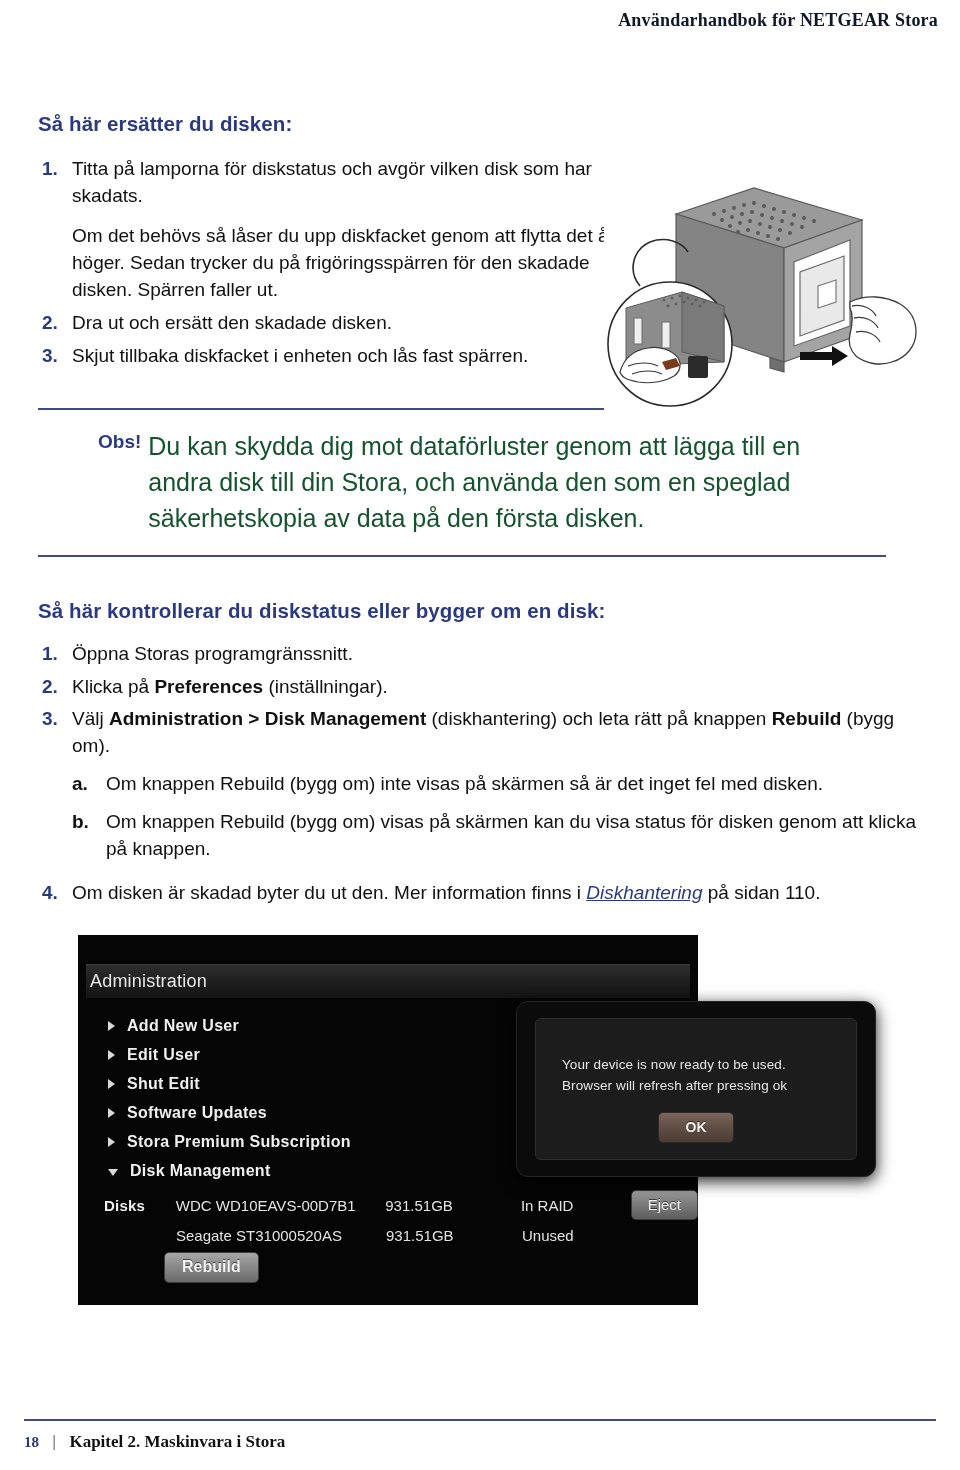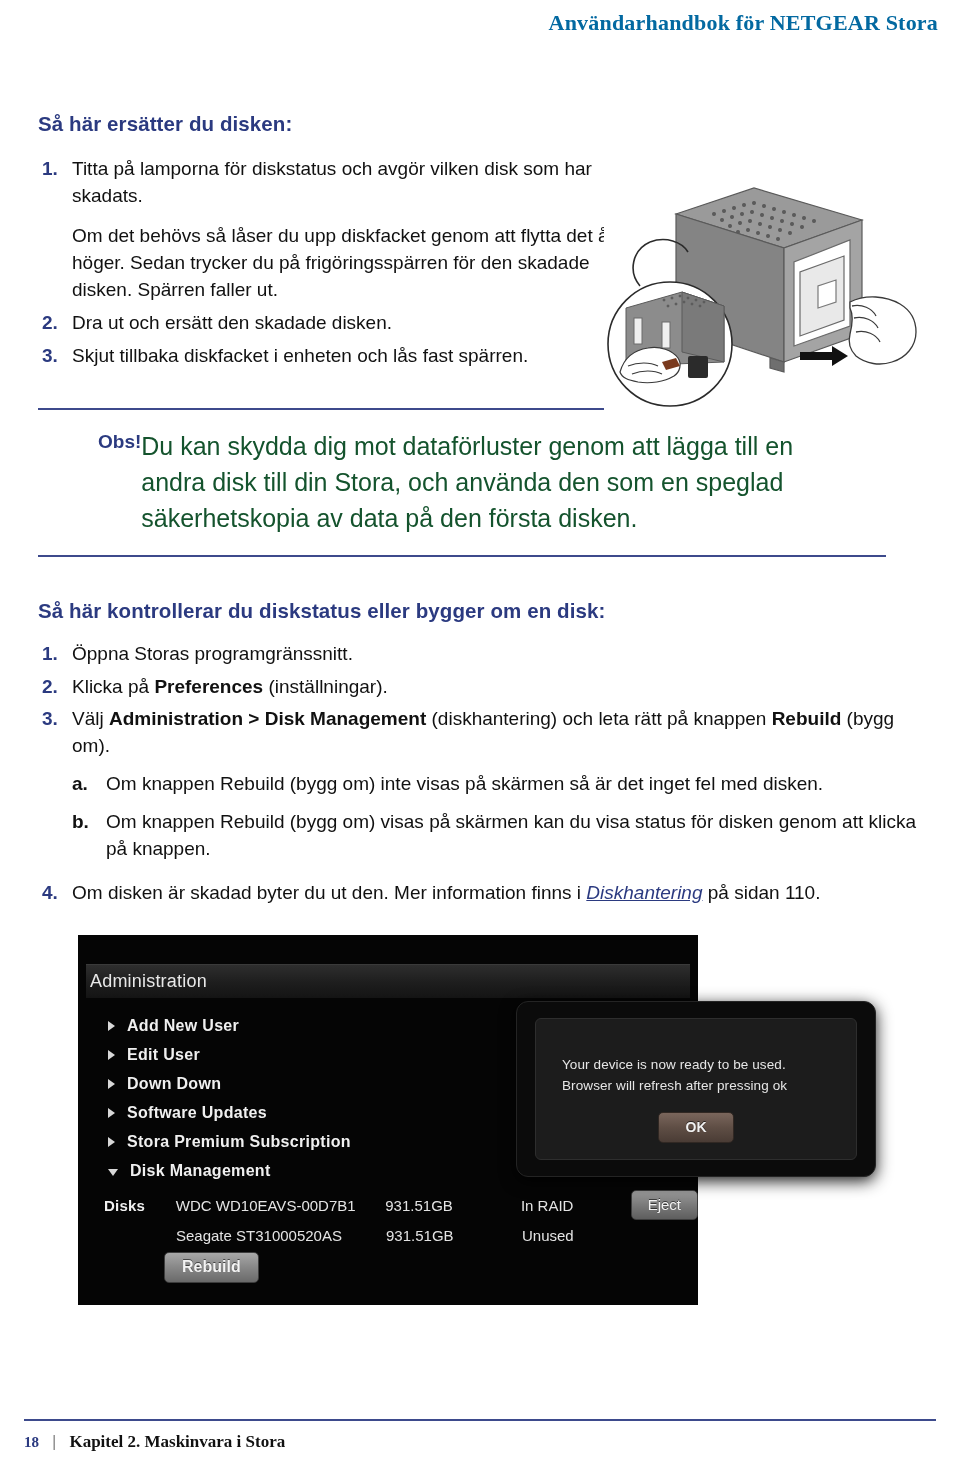--- a/index.html
+++ b/index.html
@@ -18,23 +18,23 @@
   .page-header {
     position: absolute;
     top: 0; left: 0; right: 0;
     height: 40px;
     padding: 10px 22px 0 0;
     text-align: right;
   }
   .page-header .hdr-text {
     font-family: "Liberation Serif", serif;
     font-weight: bold;
-    font-size: 22px;
+    font-size: 18px;
     letter-spacing: 0.2px;
-    color: #0369a1;
+    color: #0f172a;
   }
 
   
   .content {
     position: absolute;
     top: 112px;
     left: 38px;
     width: 884px;
   }
 
@@ -110,21 +110,21 @@
   .note-inner {
     display: flex;
     align-items: flex-start;
     padding: 18px 0 18px 60px;
   }
   .note-label {
     flex: 0 0 auto;
     font-size: 19px;
     font-weight: bold;
     color: #2b3a80;
-    margin-right: 0;
+    margin-right: 7px;
     line-height: 1.45;
   }
   .note-text {
     flex: 1 1 auto;
     font-size: 25px;
     line-height: 1.45;
     color: #14532d;
     max-width: 700px;
   }
 
@@ -529,21 +529,21 @@
         <li class="admin-menu-item">
           <span class="tri"></span>
           <span class="admin-menu-label">Add New User</span>
         </li>
         <li class="admin-menu-item">
           <span class="tri"></span>
           <span class="admin-menu-label">Edit User</span>
         </li>
         <li class="admin-menu-item">
           <span class="tri"></span>
-          <span class="admin-menu-label">Down Down</span>
+          <span class="admin-menu-label">Shut Edit</span>
         </li>
         <li class="admin-menu-item">
           <span class="tri"></span>
           <span class="admin-menu-label">Software Updates</span>
         </li>
         <li class="admin-menu-item">
           <span class="tri"></span>
           <span class="admin-menu-label">Stora Premium Subscription</span>
         </li>
         <li class="admin-menu-item">

